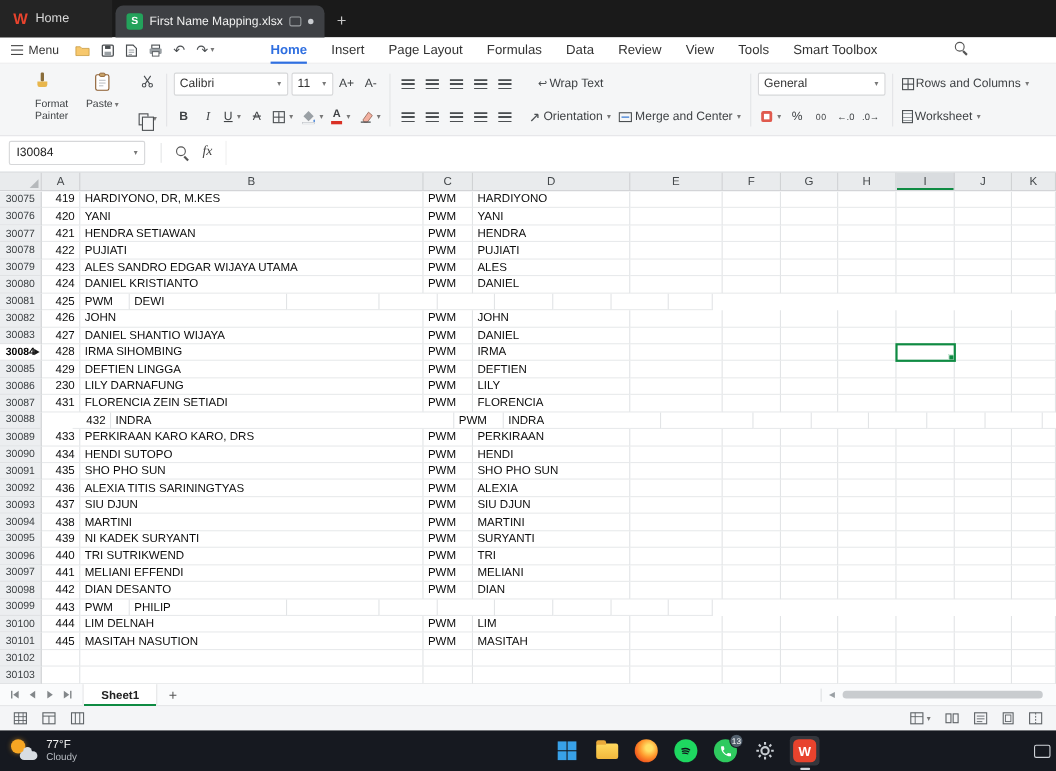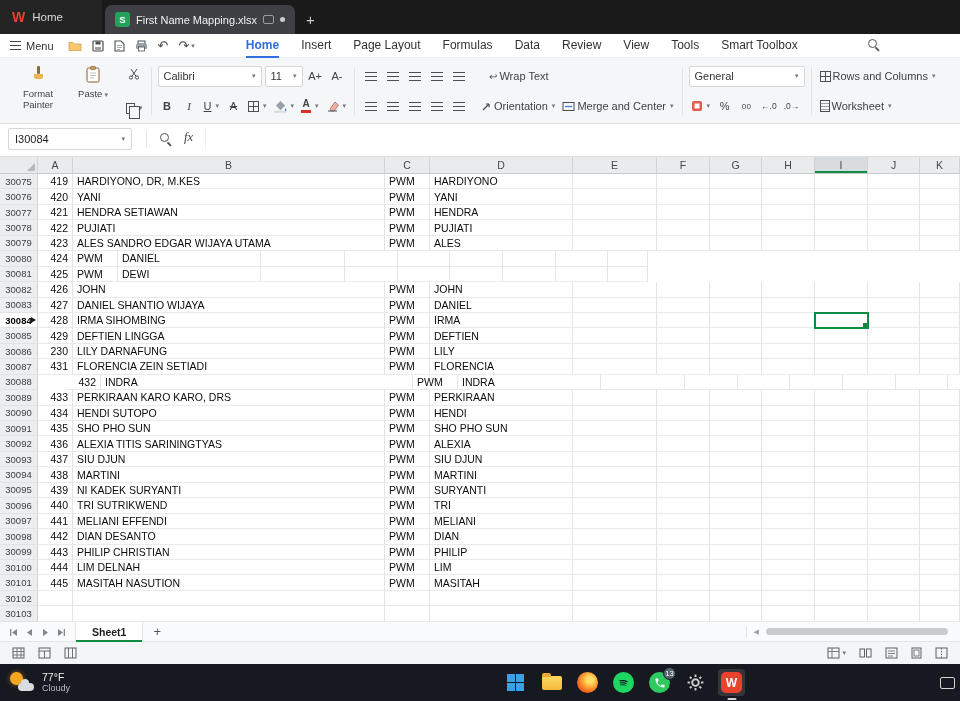--- a/index.html
+++ b/index.html
@@ -40,21 +40,21 @@
   .ribbon{height:66px;background:#f5f6f7;border-bottom:1px solid #e1e2e4;display:flex;align-items:stretch;padding:5px 0 4px 14px;overflow:hidden;}
   .vdiv{width:1px;background:#e3e4e6;margin:4px 6px;}
   .rg{display:flex;flex-direction:column;justify-content:space-between;}
   .rrow{display:flex;align-items:center;gap:3px;height:26px;}
   .sbtn{min-width:19px;height:22px;display:inline-flex;align-items:center;justify-content:center;gap:2px;border-radius:2px;color:#3f4245;font-size:11px;padding:0 2px;white-space:nowrap;}
   .combo{height:21px;background:#fff;border:1px solid #d6d7d9;border-radius:2px;display:flex;align-items:center;justify-content:space-between;padding:0 5px;font-size:11px;color:#333;}
   .car{font-size:7px;color:#777;margin-left:2px;}
   .car::after{content:"▾";}
   .grp-clip{flex-direction:row;display:flex;gap:7px;}
   .bigbtn{display:flex;flex-direction:column;align-items:center;justify-content:flex-start;gap:2px;padding-top:2px;width:48px;}
-  .biglabel{font-size:9.5px;color:#3f4245;text-align:center;line-height:1.15;}
+  .biglabel{font-size:9.5px;color:#3f4245;text-align:right;line-height:1.15;}
   .minicol{display:flex;flex-direction:column;justify-content:space-between;}
   .i-copy{width:9px;height:11px;border:1.2px solid #4b4f52;position:relative;display:inline-block;background:#f5f6f7;}
   .i-copy::before{content:"";position:absolute;left:2px;top:2px;width:9px;height:11px;border:1.2px solid #4b4f52;background:#f5f6f7;}
   .b{font-weight:bold;}
   .i{font-style:italic;font-family:"Liberation Serif",serif;}
   .u{text-decoration:underline;}
   .strike{text-decoration:line-through;}
   .i-grid{width:11px;height:11px;border:1px solid #4b4f52;display:inline-block;
     background:linear-gradient(#4b4f52,#4b4f52) center/100% 1px no-repeat,
                linear-gradient(#4b4f52,#4b4f52) center/1px 100% no-repeat;}
@@ -480,20 +480,21 @@
         <div class="cell colF" style="width: 53px;"></div>
         <div class="cell colG" style="width: 52px;"></div>
         <div class="cell colH" style="width: 53px;"></div>
         <div class="cell colI" style="width: 53px;"></div>
         <div class="cell colJ" style="width: 52px;"></div>
         <div class="cell colK" style="width: 40px;"></div>
       </div>
       <div class="grid-row">
         <div class="row-num">30080</div>
         <div class="cell colA" style="width: 35px;">424</div>
+        <div class="cell colB" style="width: 312px;">DANIEL KRISTIANTO</div>
         <div class="cell colC" style="width: 45px;">PWM</div>
         <div class="cell colD" style="width: 143px;">DANIEL</div>
         <div class="cell colE" style="width: 84px;"></div>
         <div class="cell colF" style="width: 53px;"></div>
         <div class="cell colG" style="width: 52px;"></div>
         <div class="cell colH" style="width: 53px;"></div>
         <div class="cell colI" style="width: 53px;"></div>
         <div class="cell colJ" style="width: 52px;"></div>
         <div class="cell colK" style="width: 40px;"></div>
       </div>
@@ -744,21 +745,20 @@
         <div class="cell colF" style="width: 53px;"></div>
         <div class="cell colG" style="width: 52px;"></div>
         <div class="cell colH" style="width: 53px;"></div>
         <div class="cell colI" style="width: 53px;"></div>
         <div class="cell colJ" style="width: 52px;"></div>
         <div class="cell colK" style="width: 40px;"></div>
       </div>
       <div class="grid-row">
         <div class="row-num">30099</div>
         <div class="cell colA" style="width: 35px;">443</div>
-        <div class="cell colB" style="width: 312px;">PHILIP CHRISTIAN</div>
         <div class="cell colC" style="width: 45px;">PWM</div>
         <div class="cell colD" style="width: 143px;">PHILIP</div>
         <div class="cell colE" style="width: 84px;"></div>
         <div class="cell colF" style="width: 53px;"></div>
         <div class="cell colG" style="width: 52px;"></div>
         <div class="cell colH" style="width: 53px;"></div>
         <div class="cell colI" style="width: 53px;"></div>
         <div class="cell colJ" style="width: 52px;"></div>
         <div class="cell colK" style="width: 40px;"></div>
       </div>

